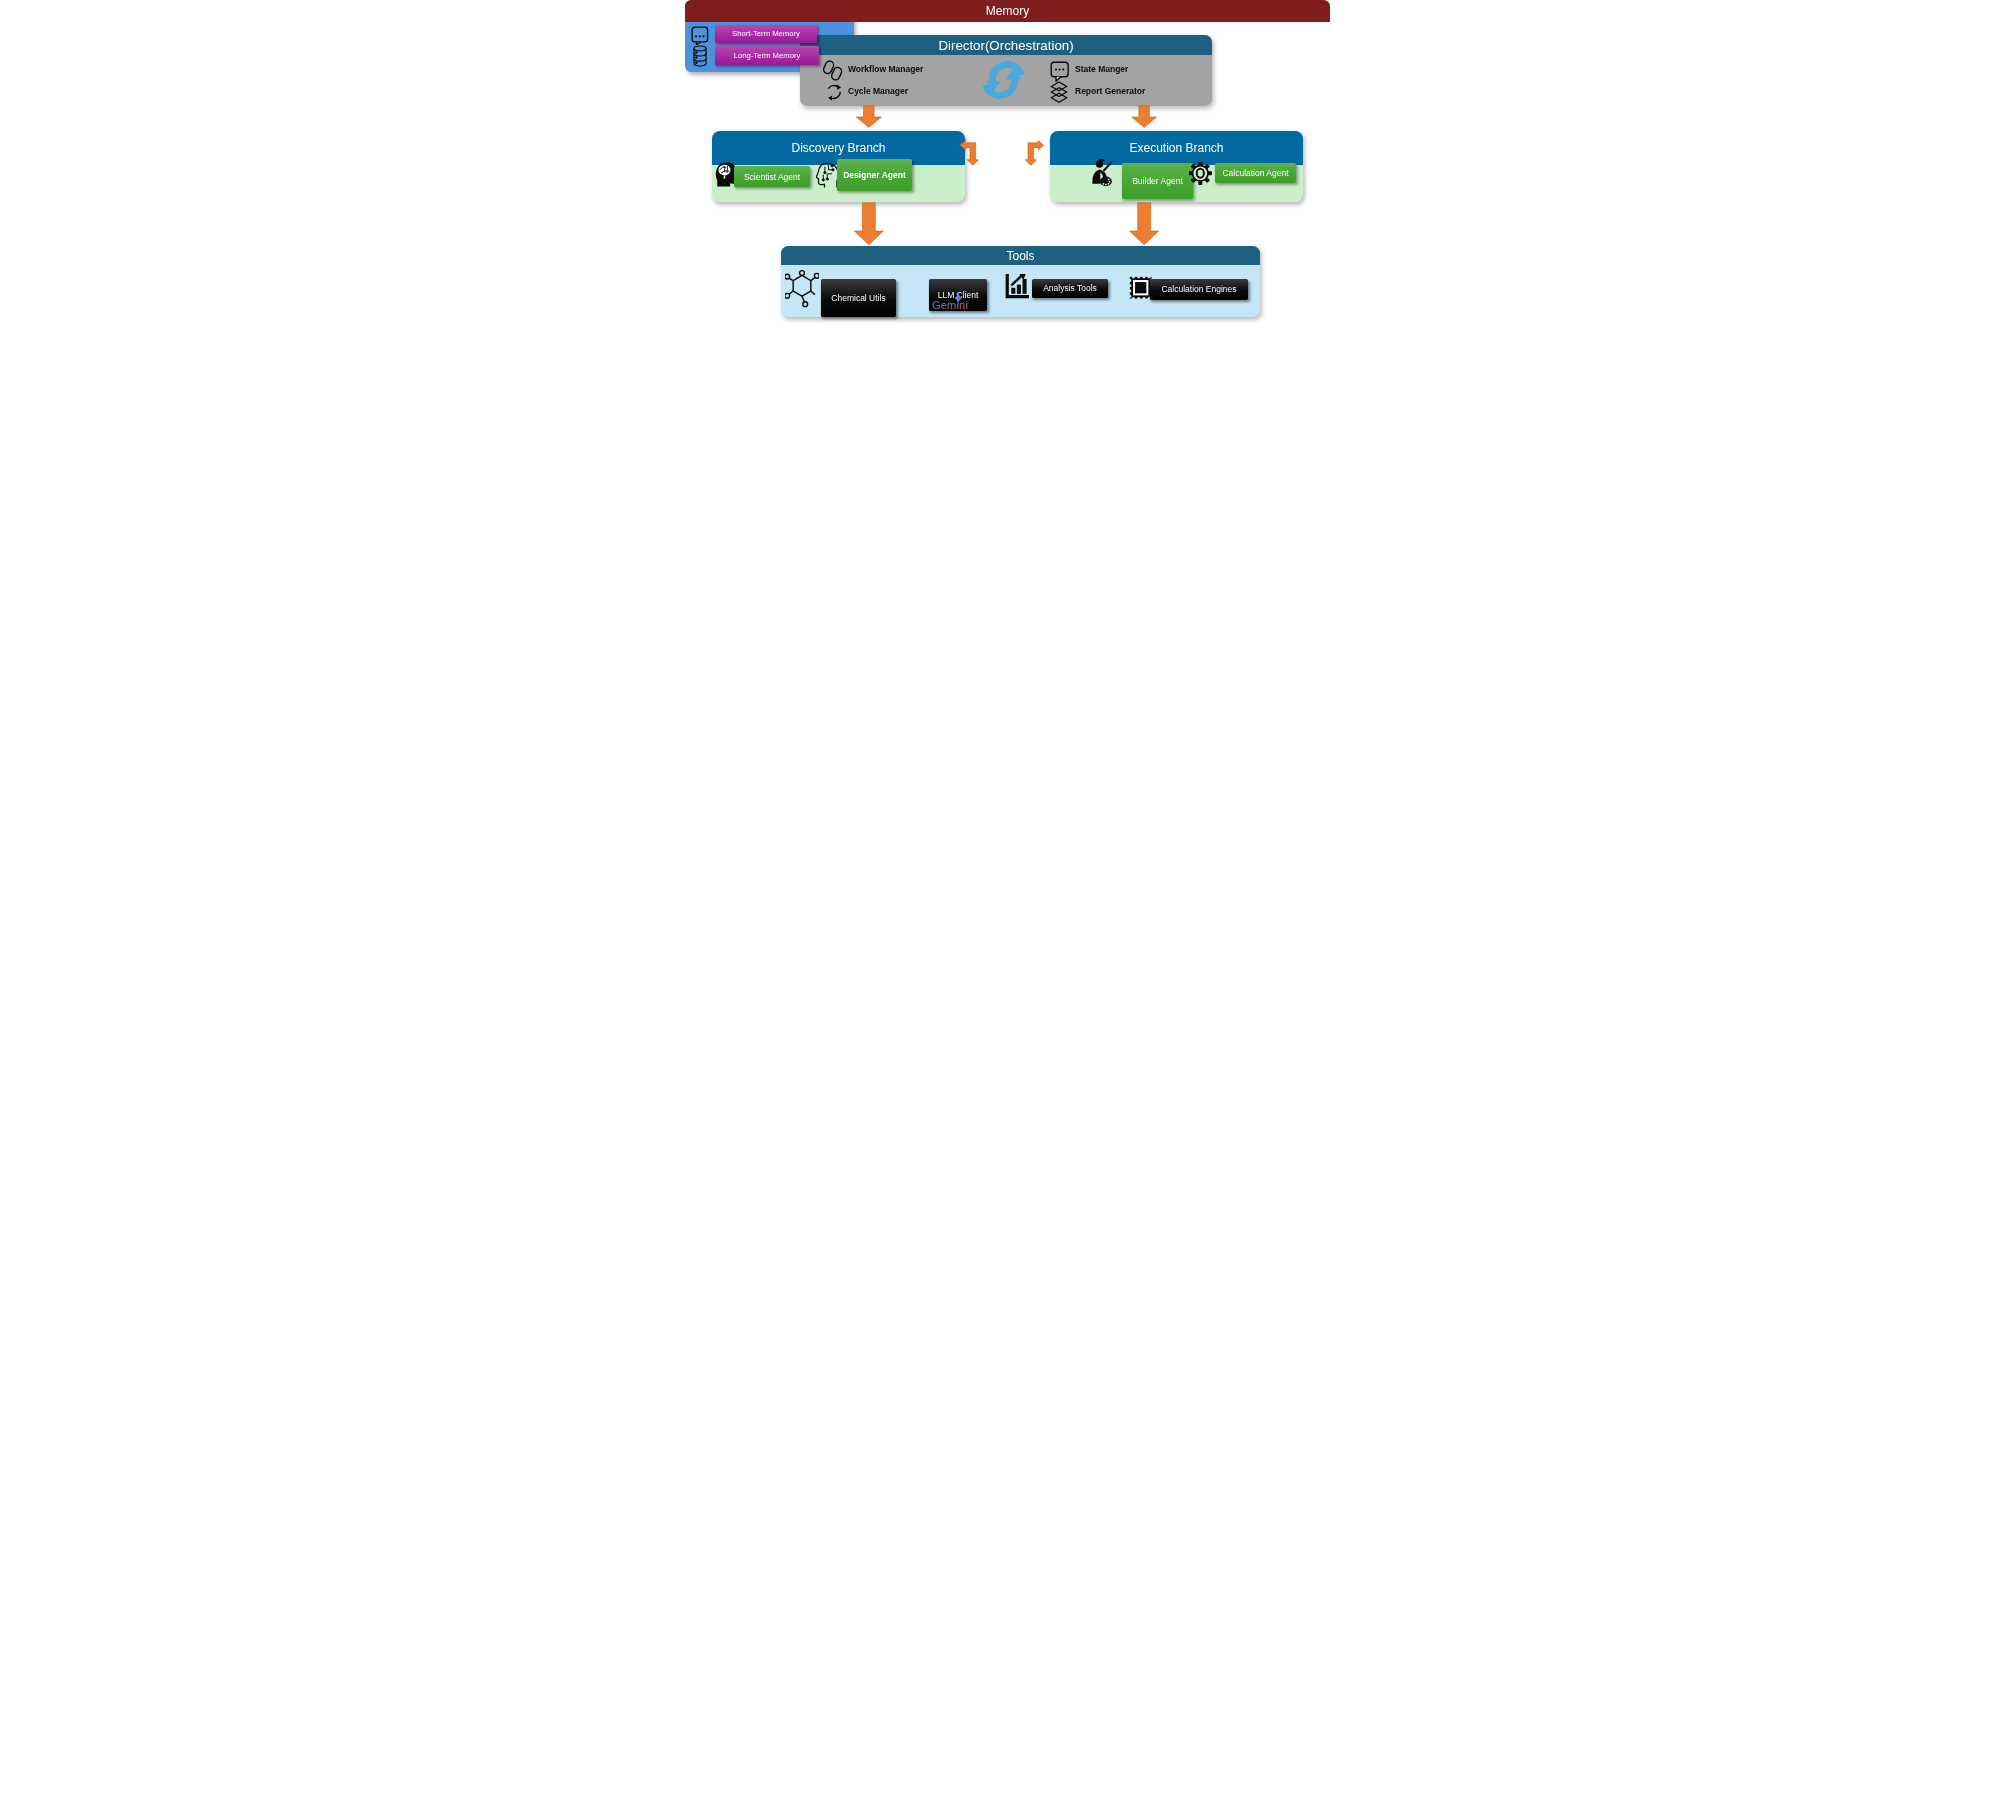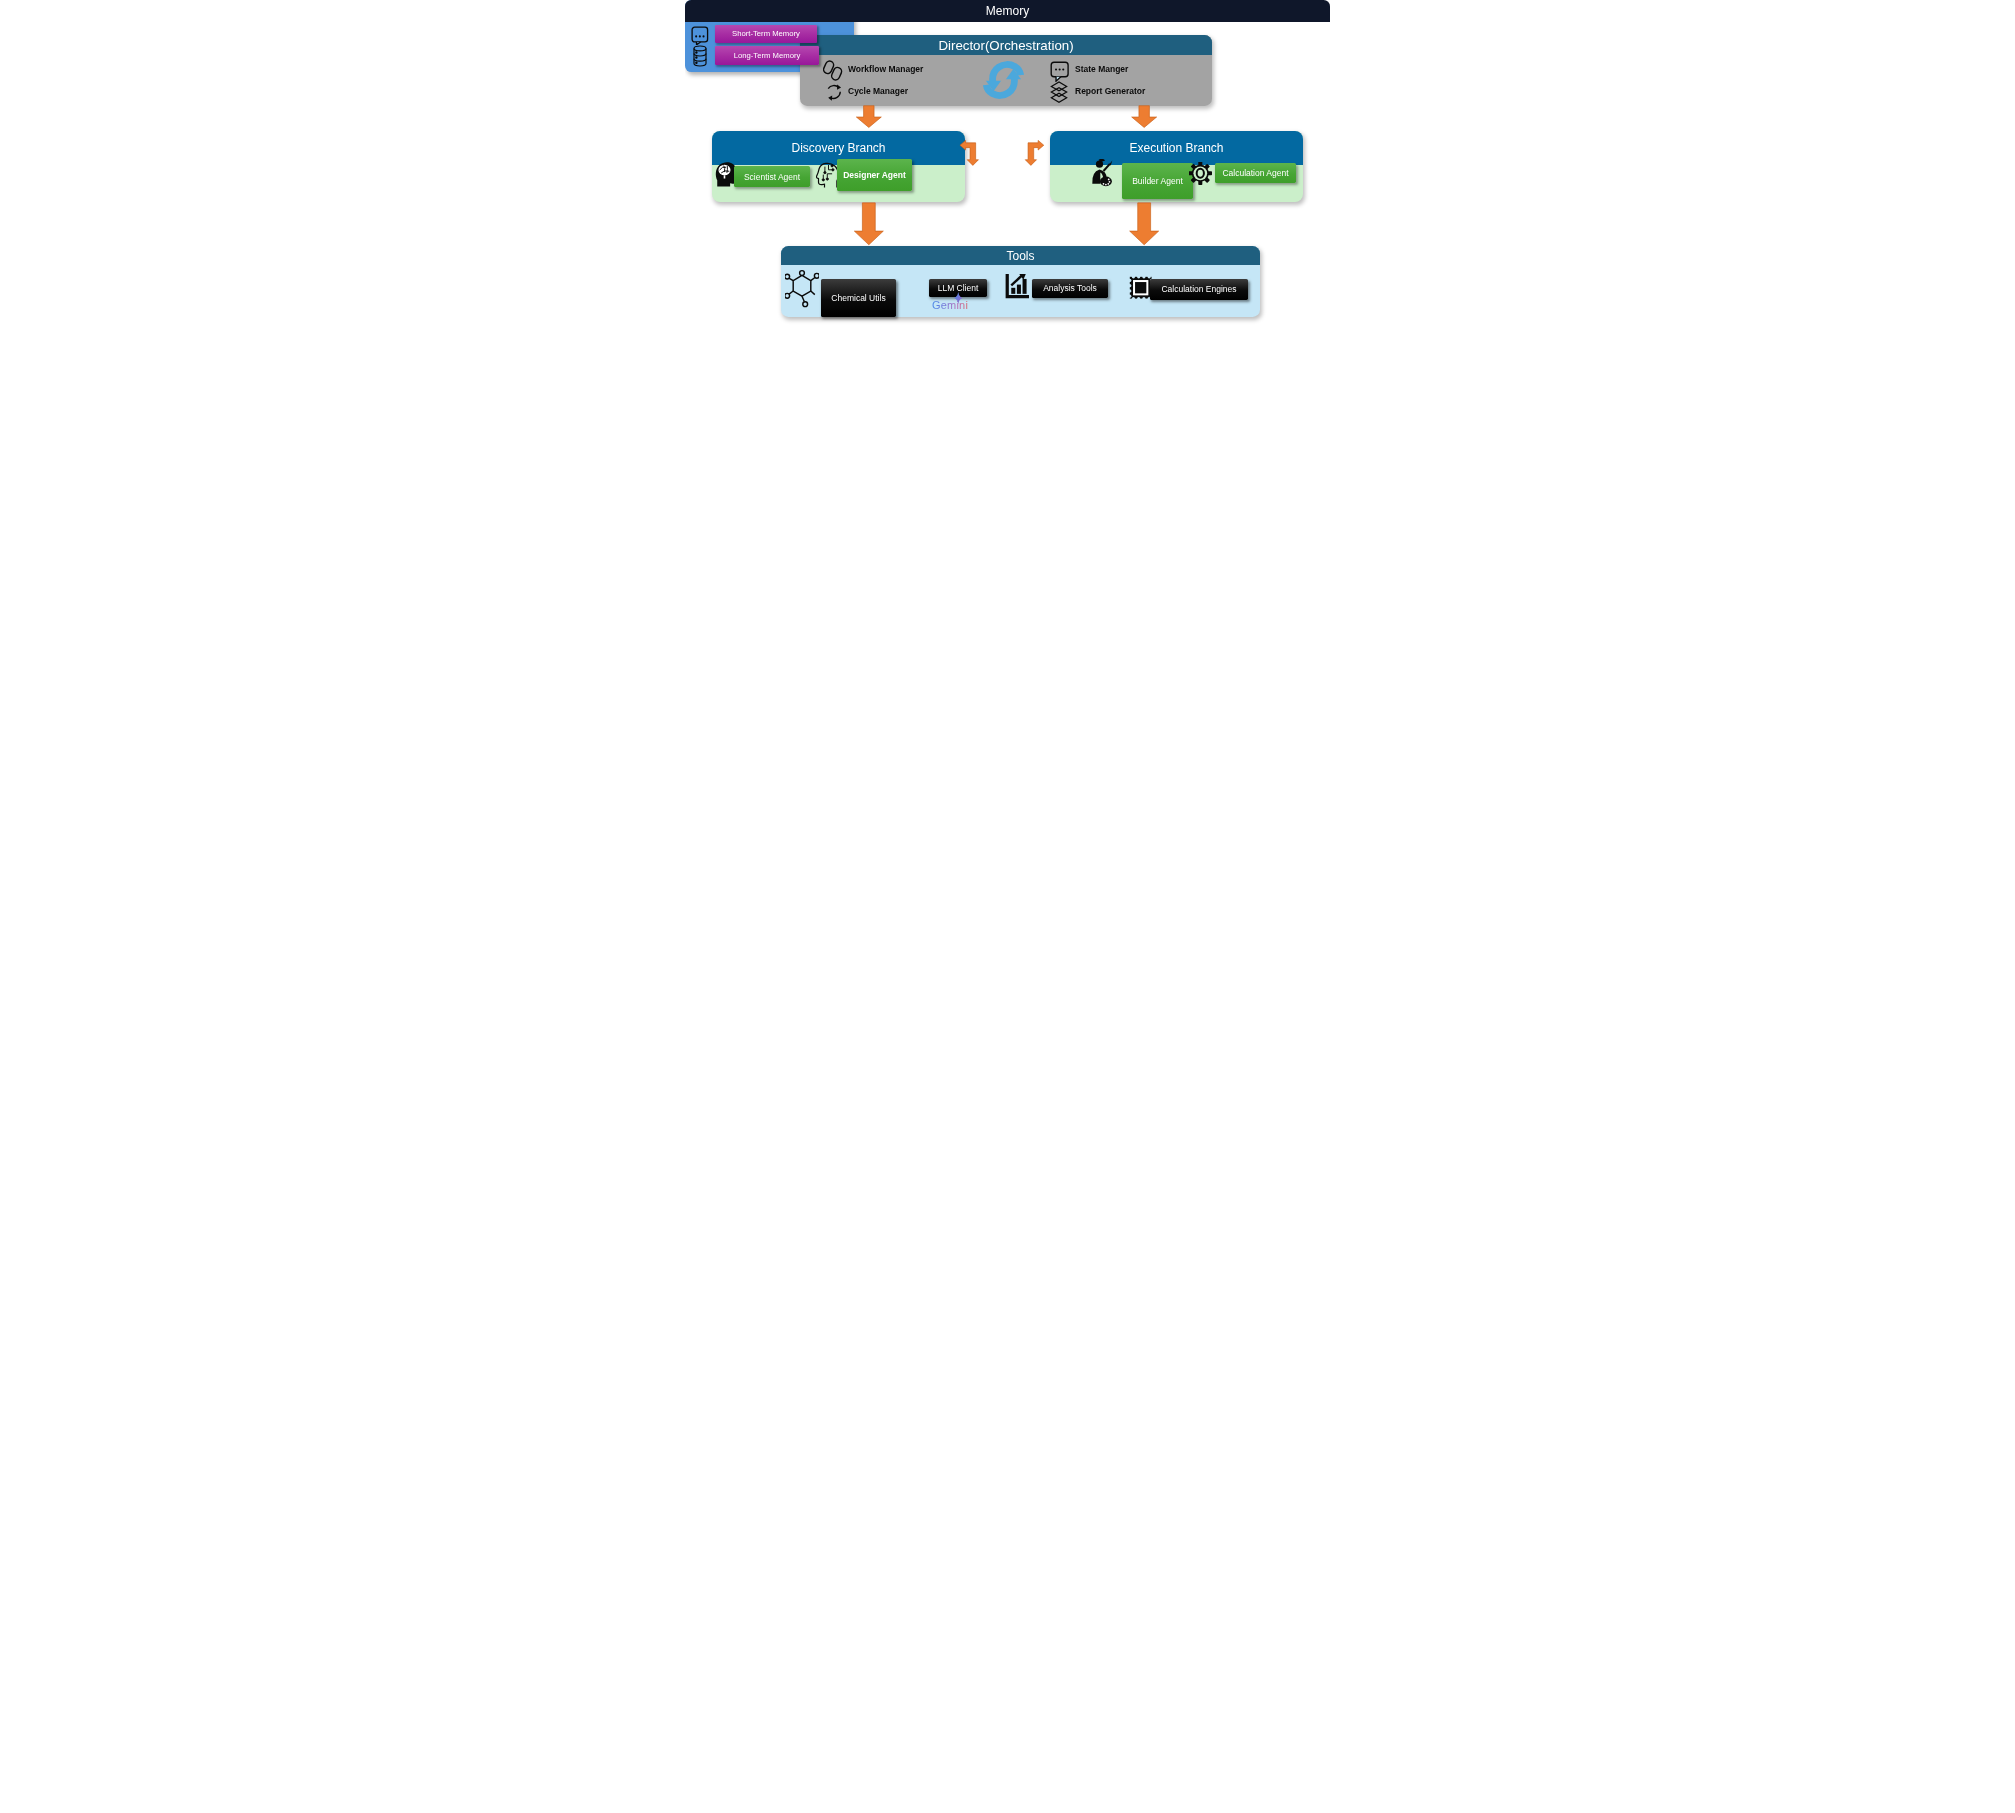--- a/index.html
+++ b/index.html
@@ -13,21 +13,21 @@
   .director .box-body{top:20px;border-radius:0 0 7.3px 7.3px;}
   .dir-label{position:absolute;font-size:8.5px;font-weight:bold;color:#0b0b0b;white-space:nowrap;}
   
   .branch{position:absolute;top:131px;width:253px;height:71px;background:#cbefca;border-radius:8px;box-shadow:1.6px 2.4px 4px rgba(0,0,0,0.25);}
   .discovery{left:27px;}
   .execution{left:365px;width:253px;}
   .branch .box-header{height:34px;background:#0369a1;border-radius:8px 8px 0 0;font-size:12px;}
   .agent-btn{position:absolute;display:flex;align-items:center;justify-content:center;color:#ffffff;font-size:8.5px;white-space:nowrap;border-radius:1.6px;background:linear-gradient(180deg,#5cb44c 0%,#46a534 55%,#3e9e2a 100%);box-shadow:1.6px 2px 2.8px rgba(0,0,0,0.35);}
   
   .memory{left:238px;top:165px;width:169px;height:72px;background:#4d92db;border-radius:6.4px;box-shadow:2px 2.8px 4px rgba(0,0,0,0.3);z-index:5;}
-  .memory .box-header{height:22px;background:#0f172a;border-radius:6.4px 6.4px 0 0;font-size:12px;}
+  .memory .box-header{height:22px;background:#7f1d1d;border-radius:6.4px 6.4px 0 0;font-size:12px;}
   .mem-btn{position:absolute;display:flex;align-items:center;justify-content:center;color:#ffffff;font-size:7.7px;white-space:nowrap;border-radius:1.2px;background:linear-gradient(180deg,#b648b0 0%,#a62ba2 55%,#98189a 100%);box-shadow:1.2px 1.6px 2.4px rgba(0,0,0,0.35);}
   
   .tools{left:96px;top:246px;width:479px;height:71px;background:#c5e6f6;}
   .tools .box-header{height:19.3px;background:#1f5f7f;border-radius:7.3px 7.3px 0 0;font-size:12px;}
   .tools .box-body{top:19.3px;border-radius:0 0 7.3px 7.3px;}
   .tool-btn{position:absolute;display:flex;align-items:center;justify-content:center;color:#ffffff;font-size:8.5px;white-space:nowrap;border-radius:1.6px;background:linear-gradient(180deg,#3c3c3c 0%,#0a0a0a 55%,#000000 100%);box-shadow:1.6px 2px 2.8px rgba(0,0,0,0.45);}
   .icon{position:absolute;}
   .gemini-text{position:absolute;font-size:11px;letter-spacing:0.2px;background:linear-gradient(90deg,#4888e8 0%,#7d75d6 40%,#b76bb4 70%,#d9686f 100%);-webkit-background-clip:text;background-clip:text;color:transparent;white-space:nowrap;}
   svg{display:block;}
   .arrow-layer{position:absolute;left:0;top:0;width:645px;height:363px;z-index:4;pointer-events:none;}
@@ -204,21 +204,21 @@
           <path d="M64,39 L76,30 M20,39 L8,32 M20,65 L8,74 M42,78 L48,92 M64,65 L74,74"></path>
           <circle cx="79" cy="27" r="6" fill="#c5e6f6"></circle>
           <circle cx="5" cy="29" r="6" fill="#c5e6f6"></circle>
           <circle cx="5" cy="77" r="6" fill="#c5e6f6"></circle>
           <circle cx="50" cy="98" r="6" fill="#c5e6f6"></circle>
           <circle cx="42" cy="20" r="6" fill="#c5e6f6"></circle>
         </svg>
       </span>
       <div class="tool-btn" style="left:40px;top:13.3px;width:75px;height:38px;">Chemical Utils</div>
 
-      <div class="tool-btn" style="left:148px;top:13.3px;width:58px;height:18px;">LLM Client</div>
+      <div class="tool-btn" style="left:148px;top:13.3px;width:58px;height:32px;">LLM Client</div>
       <span class="icon" style="left:172px;top:27px;z-index:3;">
         <svg width="10.5" height="12" viewBox="0 0 26 30">
           <defs>
             <linearGradient id="sparkGrad" x1="0" y1="0" x2="1" y2="1">
               <stop offset="0" stop-color="#4888e8"></stop>
                 <stop offset="1" stop-color="#9a62c9"></stop>
             </linearGradient>
           </defs>
           <path d="M13,0 Q14.5,10 19,12.5 Q26,15 19,17.5 Q14.5,20 13,30 Q11.5,20 7,17.5 Q0,15 7,12.5 Q11.5,10 13,0 Z" fill="url(#sparkGrad)"></path>
         </svg>

